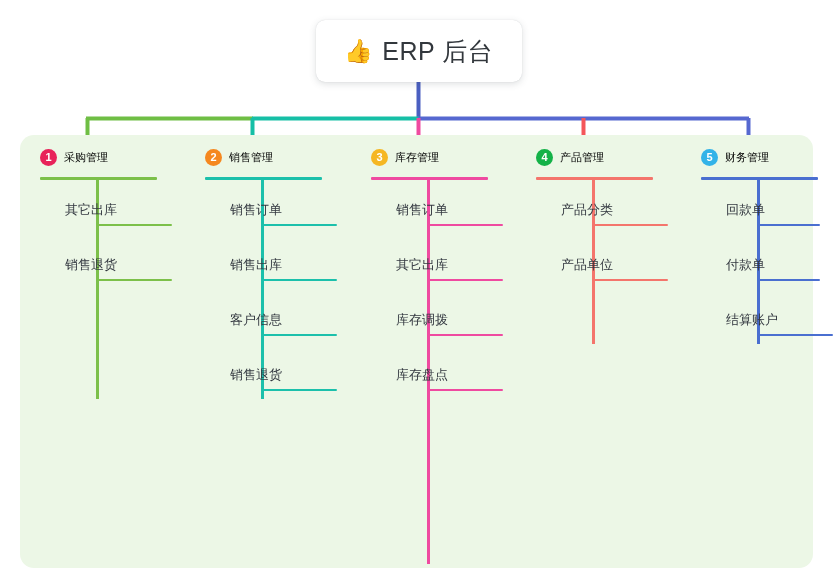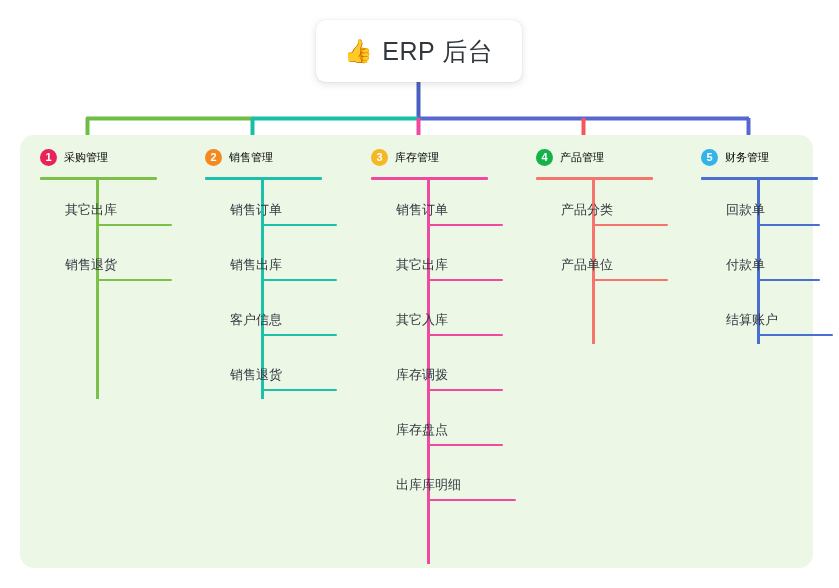--- a/index.html
+++ b/index.html
@@ -231,34 +231,26 @@
         <div class="items">
           <div class="item">
             <span class="item-label">销售订单</span>
             <div class="item-rule" style="background: rgb(239, 74, 160); width: 76px;"></div>
           </div>
           <div class="item">
             <span class="item-label">其它出库</span>
             <div class="item-rule" style="background: rgb(239, 74, 160); width: 76px;"></div>
           </div>
           <div class="item">
-            <span class="item-label">其它入库</span>
-            <div class="item-rule" style="background: rgb(239, 74, 160); width: 76px;"></div>
-          </div>
-          <div class="item">
             <span class="item-label">库存调拨</span>
             <div class="item-rule" style="background: rgb(239, 74, 160); width: 76px;"></div>
           </div>
           <div class="item">
             <span class="item-label">库存盘点</span>
             <div class="item-rule" style="background: rgb(239, 74, 160); width: 76px;"></div>
-          </div>
-          <div class="item">
-            <span class="item-label">出库库明细</span>
-            <div class="item-rule" style="background: rgb(239, 74, 160); width: 89px;"></div>
           </div>
         </div>
       </div>
       <div class="column" style="left: 506px;">
         <div class="col-head">
           <span class="badge" style="background: rgb(20, 178, 72);">4</span>
           <span class="col-title">产品管理</span>
         </div>
         <div class="head-rule" style="background: rgb(244, 117, 108);"></div>
         <div class="rail" style="background: rgb(244, 117, 108); height: 165px;"></div>

